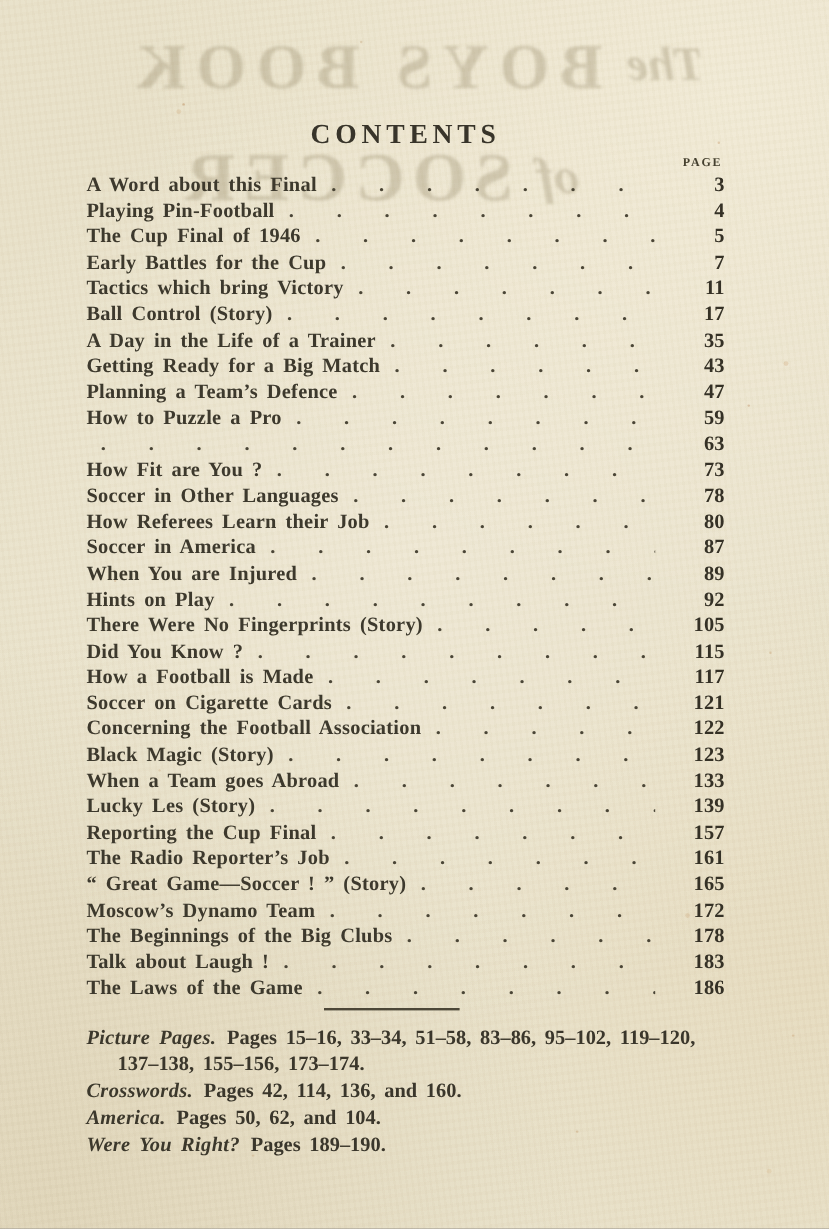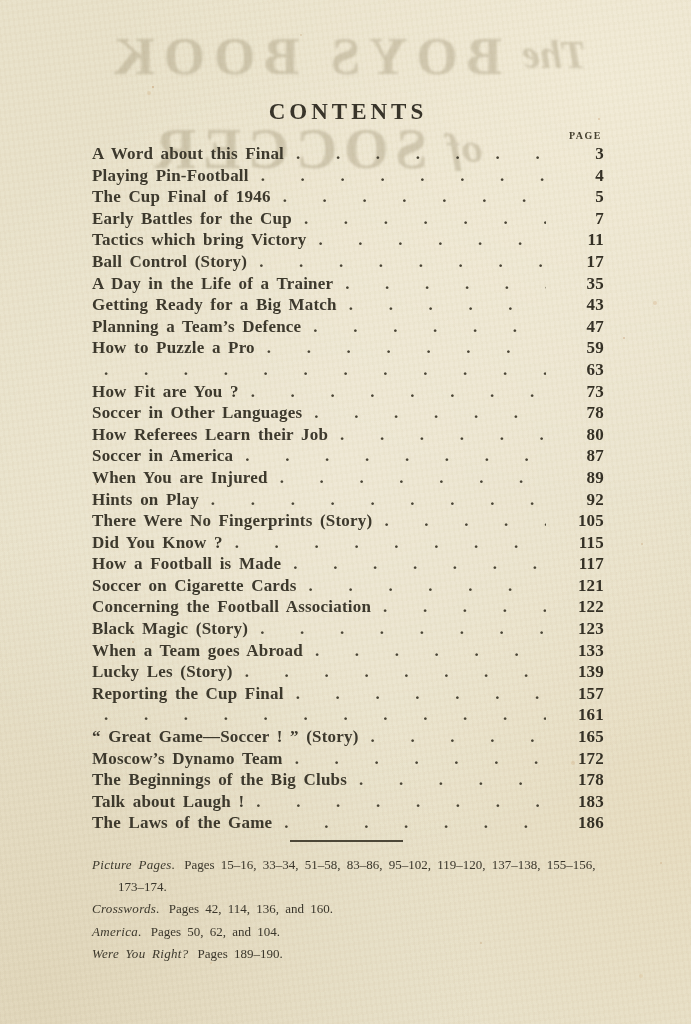--- a/index.html
+++ b/index.html
@@ -54,21 +54,21 @@
     white-space:nowrap;
     pointer-events:none;
   }
   .ghost-top{top:26px;}
   .ghost-mid{top:116px;width:630px;}
   .g-script{font-style:italic;font-weight:700;font-size:40px;margin-right:20px;vertical-align:6px;}
   .g-caps{font-weight:700;font-size:53px;letter-spacing:9px;}
   .ghost-mid .g-caps{font-size:57px;letter-spacing:7px;}
   .ghost-mid .g-script{font-size:42px;}
 
-  .content{position:relative;padding:98px 87px 0 92px;}
+  .content{position:relative;padding:98px 87px 0 72px;}
   h1.title{
     margin:0;text-align:center;
     font-size:23px;line-height:27px;font-weight:700;
     letter-spacing:4px;color:#38342a;
   }
   .page-col-label{
     margin-top:5px;text-align:right;padding-right:2px;
     font-size:10px;line-height:12px;font-weight:700;letter-spacing:1.5px;
     color:#45402f;
   }
@@ -87,21 +87,21 @@
   .toc-page{flex:0 0 auto;min-width:42px;text-align:right;font-weight:700;color:#353126;}
 
   .rule{
     width:113px;height:0;
     border-top:2px solid #4c4738;
     margin:5px 0 0 198px; 
   }
   .notes{margin-top:12px;}
   .note{
     margin:0;padding-left:26px;text-indent:-26px;
-    font-size:13px;line-height:22.2px;font-weight:400;
+    font-size:17px;line-height:22.2px;font-weight:700;
     word-spacing:3px;color:#3c382c;
   }
   .note-label{font-style:italic;margin-right:9px;letter-spacing:0.3px;}
   .note-text{color:#3a362b;}
 </style>
 </head>
 <body>
 
 <div class="page">
   <div class="grain"></div>
@@ -263,20 +263,21 @@
     <span class="toc-page">139</span>
   </div>
 
   <div class="toc-row">
     <span class="toc-title">Reporting the Cup Final</span>
     <span class="leader">. . . . . . . . . . . . . . . . . . . .</span>
     <span class="toc-page">157</span>
   </div>
 
   <div class="toc-row">
+    <span class="toc-title">The Radio Reporter’s Job</span>
     <span class="leader">. . . . . . . . . . . . . . . . . . . .</span>
     <span class="toc-page">161</span>
   </div>
 
   <div class="toc-row">
     <span class="toc-title">“ Great Game—Soccer ! ” (Story)</span>
     <span class="leader">. . . . . . . . . . . . . . . . . . . .</span>
     <span class="toc-page">165</span>
   </div>
 

